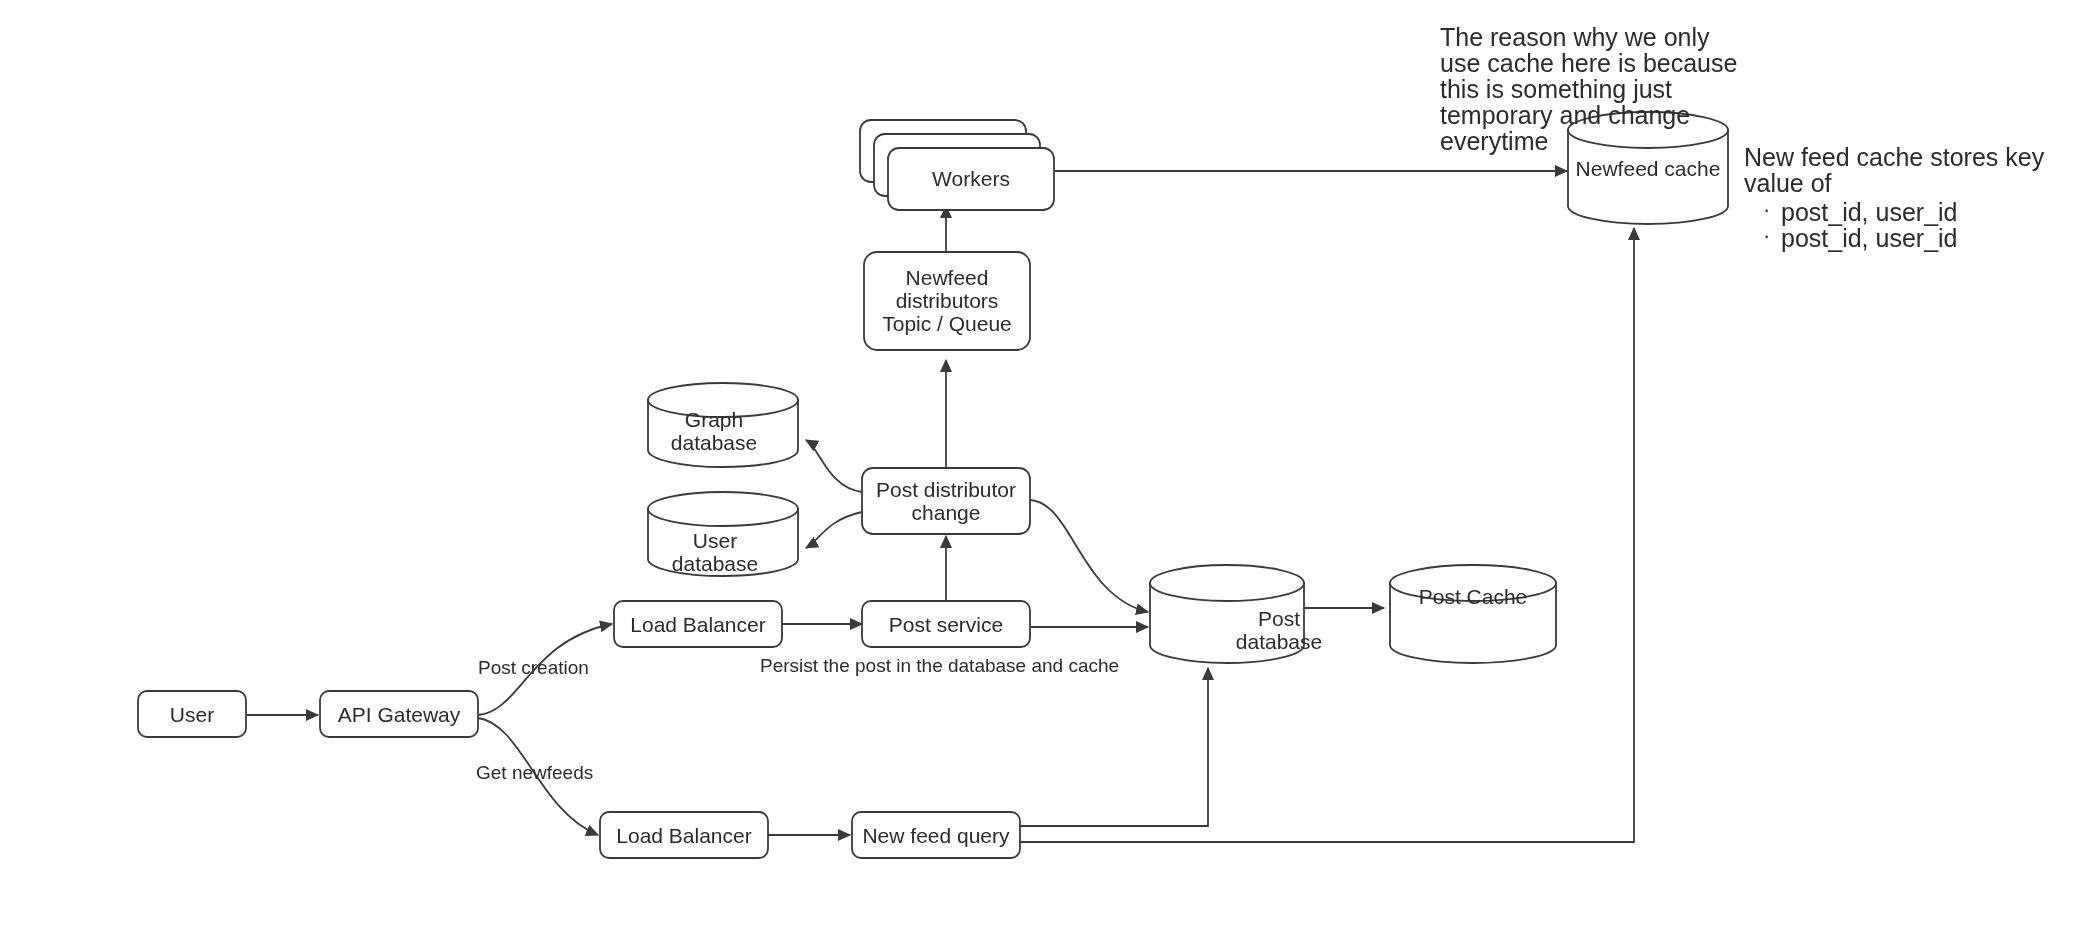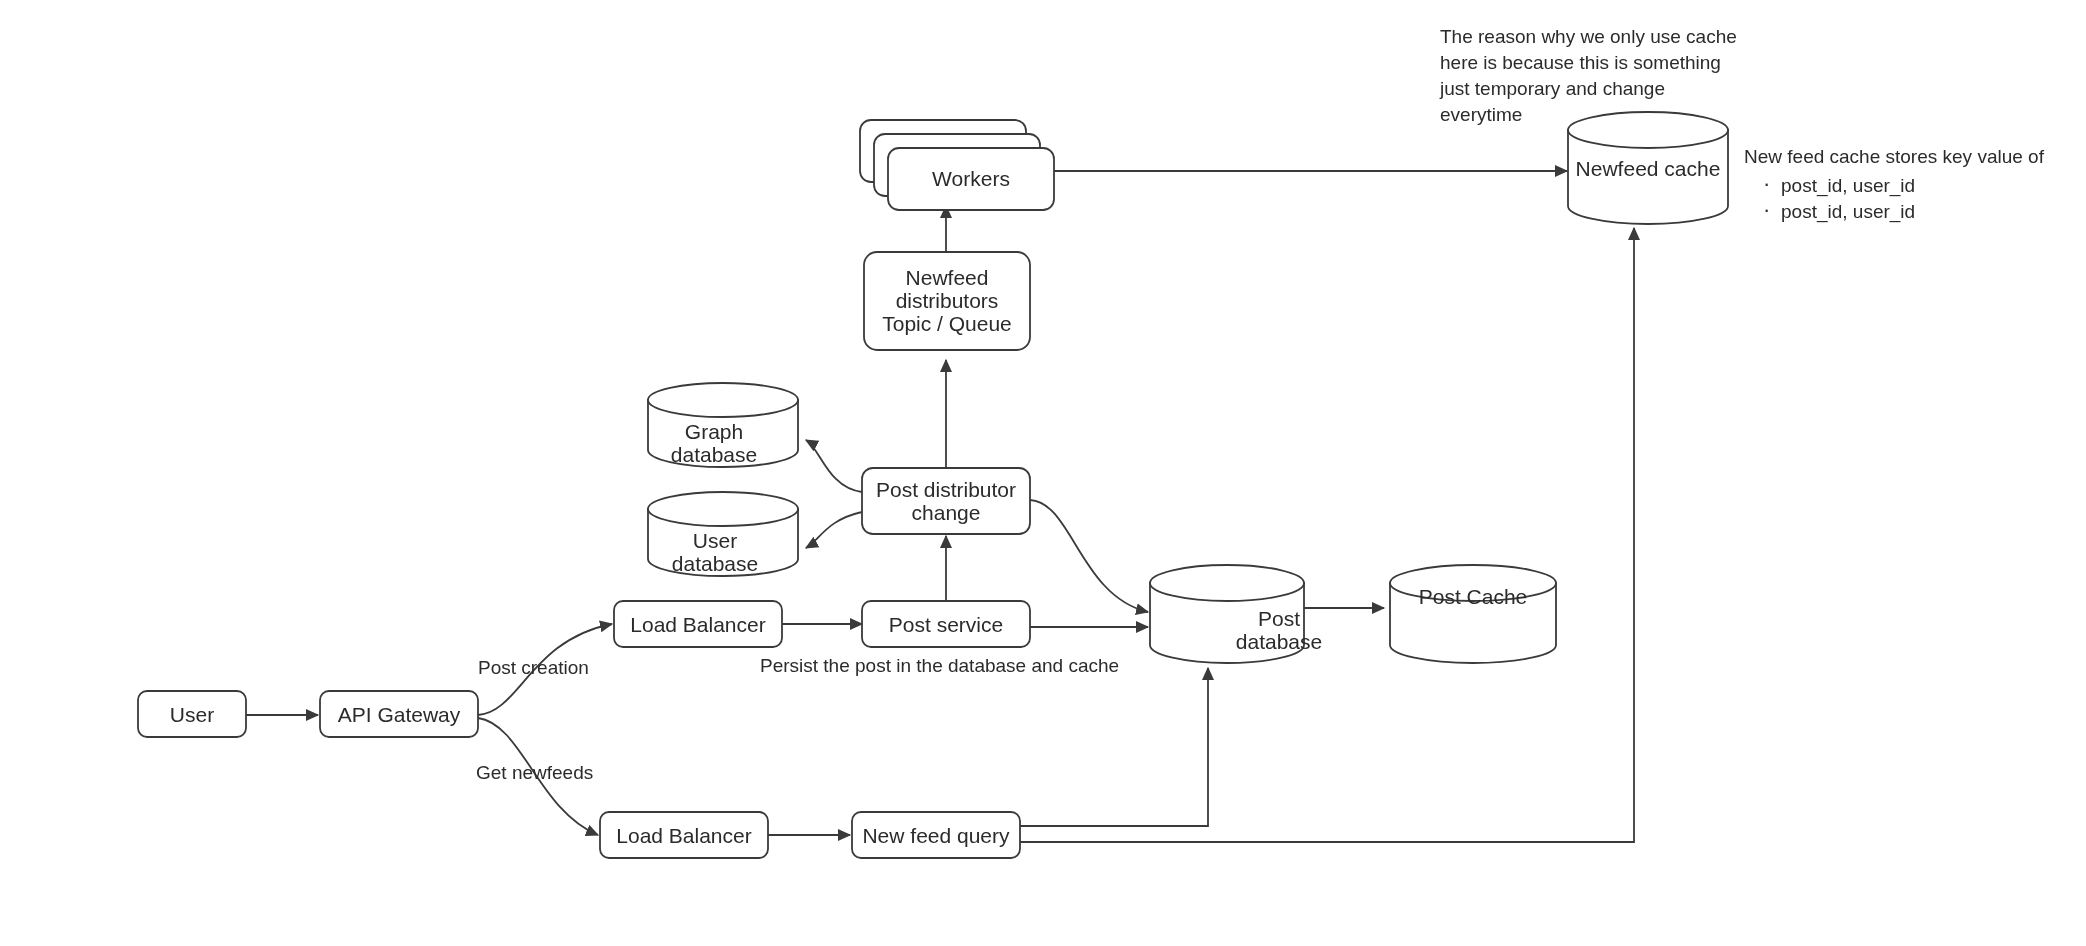--- a/index.html
+++ b/index.html
@@ -56,21 +56,21 @@
     letter-spacing: 0.2px;
   }
   .edge-label {
     position: absolute;
     font-size: 19px;
     color: #2b2b2b;
     white-space: nowrap;
   }
   .note-block {
     position: absolute;
-    font-size: 19px;
+    font-size: 25px;
     line-height: 26px;
     color: #2b2b2b;
   }
   .note-list {
     margin: 3px;
     padding: 0;
     list-style: none;
   }
   .note-list li {
     padding-left: 34px;
@@ -195,21 +195,21 @@
 
     <div class="node-label" style="left:862px; top:478px; width:168px;">Post distributor
 change</div>
 
     <div class="node-label" style="left:864px; top:266px; width:166px;">Newfeed
 distributors
 Topic / Queue</div>
 
     <div class="node-label" style="left:888px; top:167px; width:166px;">Workers</div>
 
-    <div class="node-label" style="left:648px; top:420px; width:132px;">Graph database</div>
+    <div class="node-label" style="left:648px; top:408px; width:132px;">Graph database</div>
 
     <div class="node-label" style="left:648px; top:529px; width:134px;">User database</div>
 
     <div class="node-label" style="left:1218px; top:585px; width:122px;margin-top:22px;">Post database</div>
 
     <div class="node-label" style="left:1390px; top:585px; width:166px;">Post Cache</div>
 
     <div class="node-label" style="left:1568px; top:157px; width:160px;">Newfeed cache</div>
 
     <div class="edge-label" style="left:478px; top:657px;">Post creation</div>

